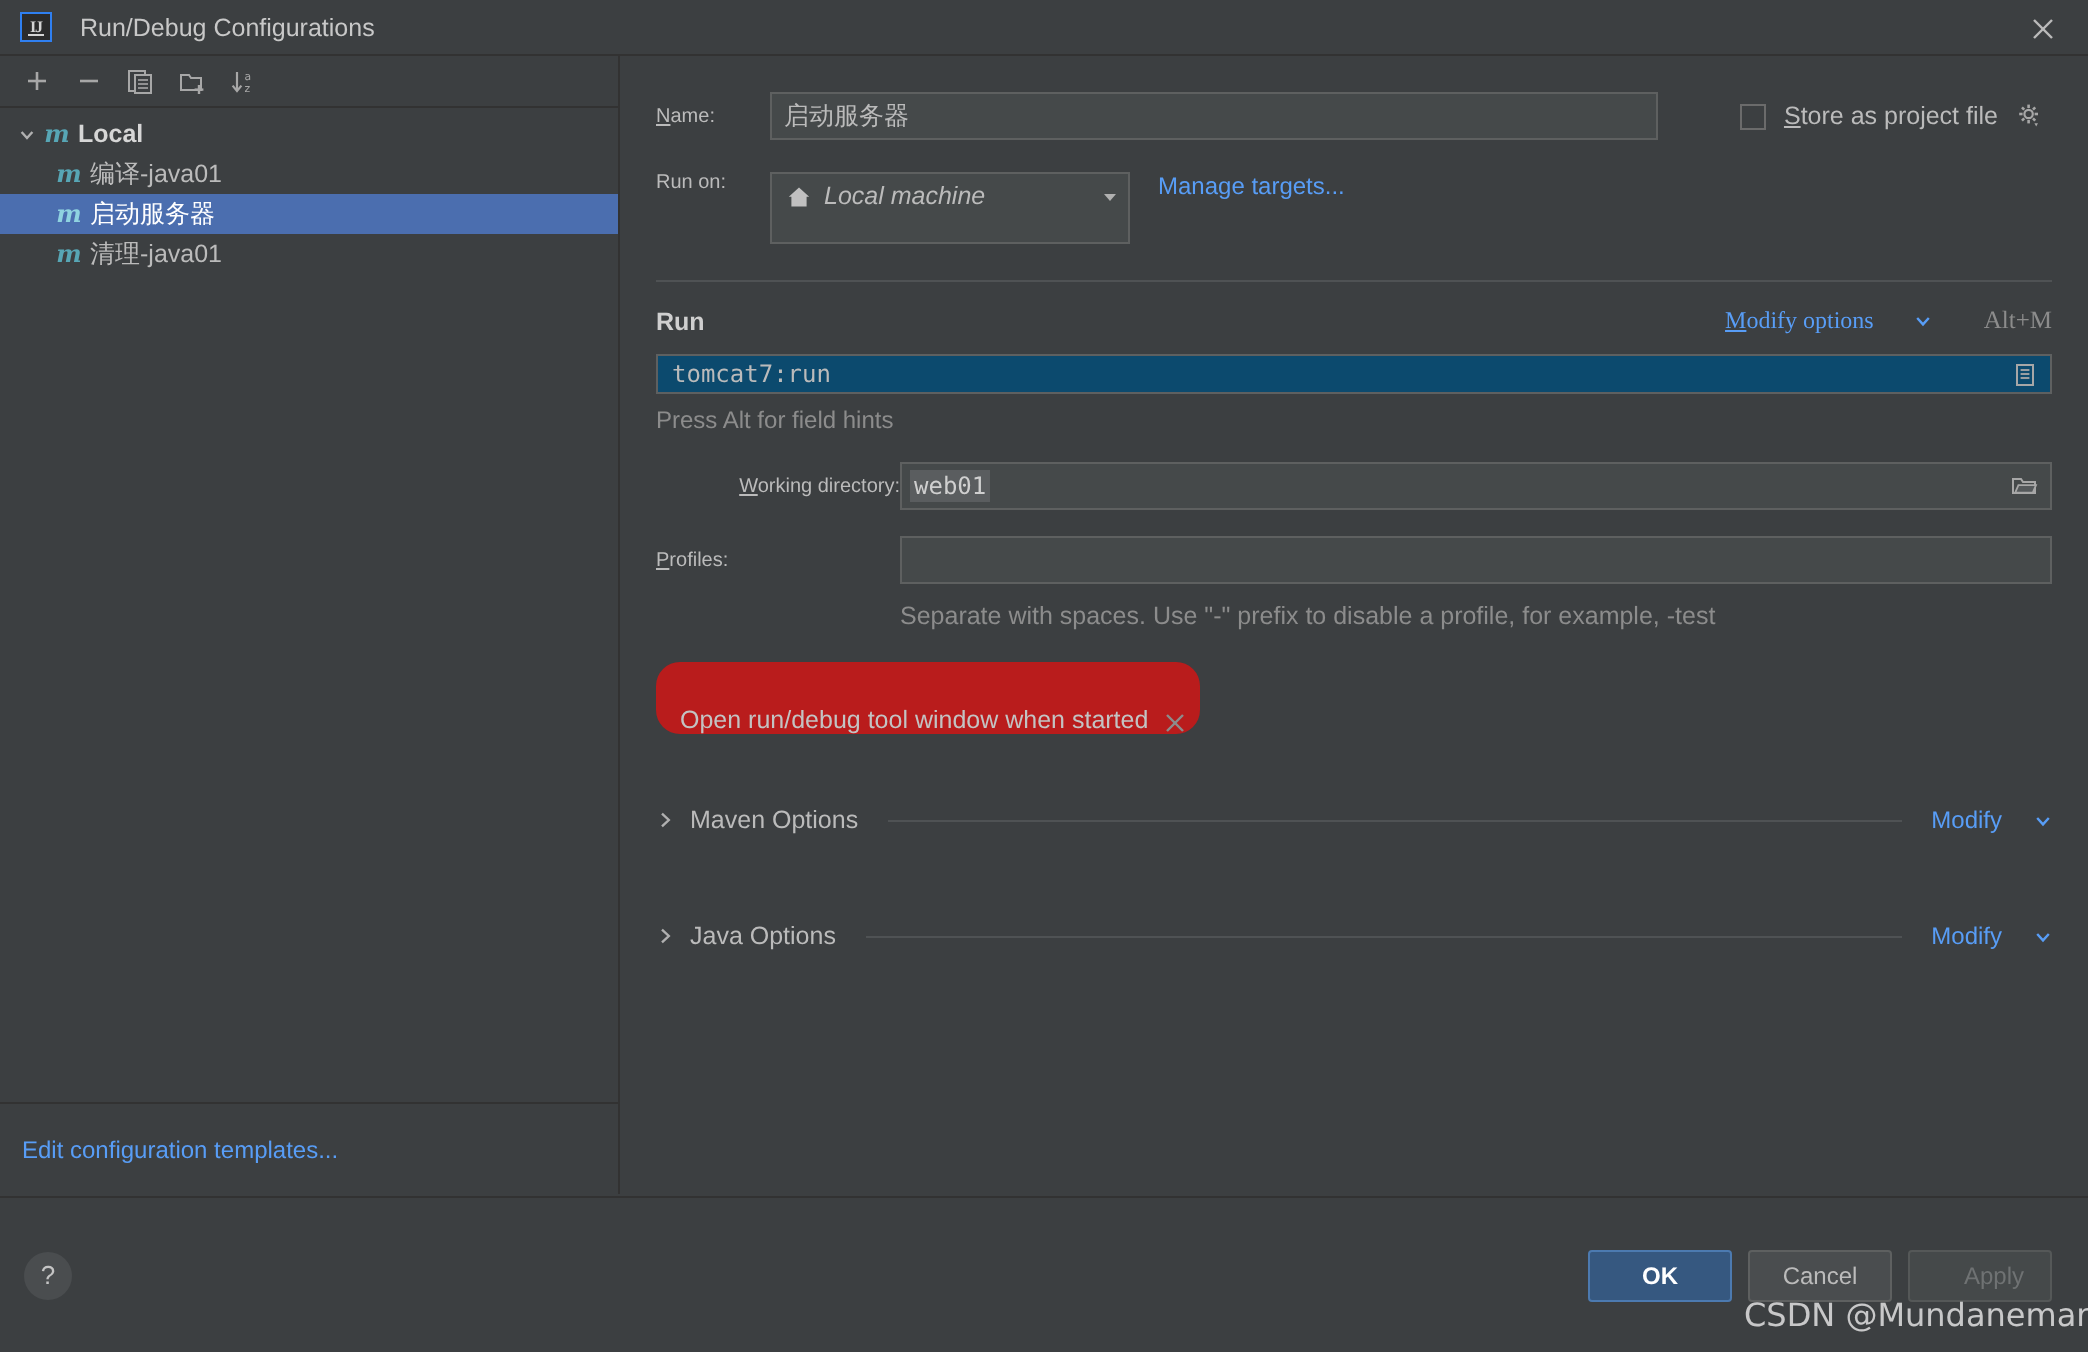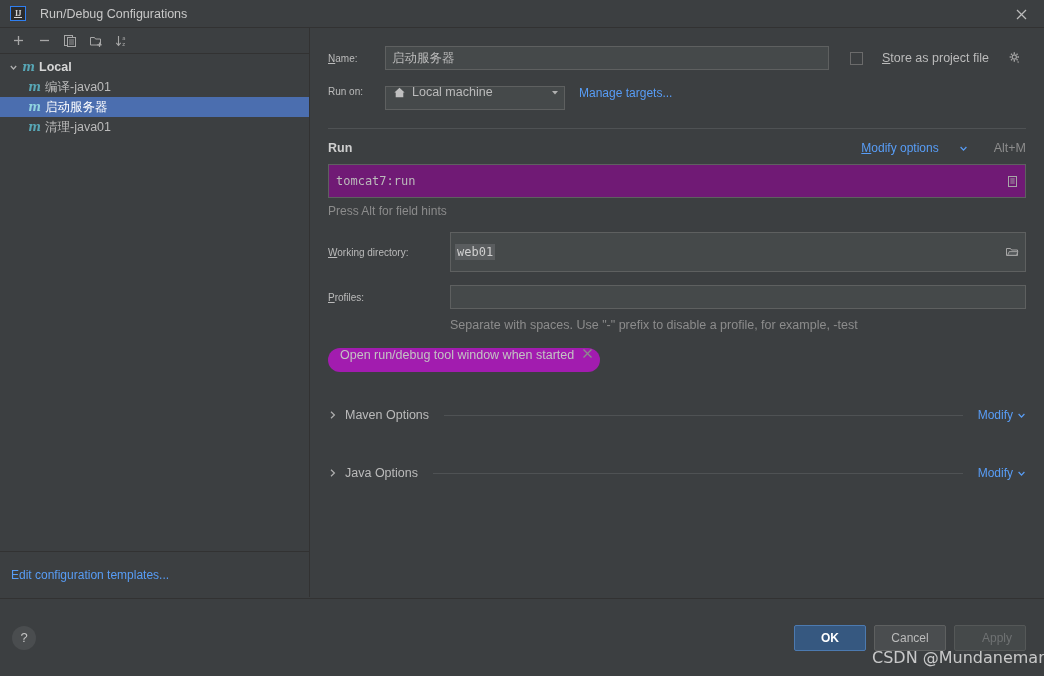--- a/index.html
+++ b/index.html
@@ -163,43 +163,44 @@
     align-items: center;
     outline: none;
     font-family: "Liberation Sans", "DejaVu Sans", sans-serif;
   }
   #name-field { width: 444px; }
 
   .store-box {
     margin-left: auto;
     display: flex;
     align-items: center;
-    gap: 19px;
+    gap: 9px;
     padding-right: 4px;
   }
   .checkbox {
     width: 13px; height: 13px;
     border: 1px solid #6b6b6b;
     background: #3c3f41;
     flex: 0 0 13px;
   }
   .store-label { font-size: 12.5px; color: #bbbbbb; }
   .gear { width: 14px; height: 14px; display:block; }
 
   
   .runon-row { margin-top: 16px; display: flex; align-items: flex-start; }
   .runon-label { width: 57px; flex: 0 0 57px; }
   .combo {
-    width: 180px; height: 24px;
+    width: 180px; height: 36px;
     background: #45494a;
     border: 1px solid #5e6060;
     display: flex;
     align-items: center;
     padding: 0 4px 12px 7px;
     cursor: default;
+    font-style: italic;
   }
   .combo-text { flex: 1; margin-left: 6px; font-size: 12.5px; color: #bbbbbb; }
   .manage-link { margin-left: 14px; }
 
   .hint {
     color: #8c8c8c;
     font-size: 12.5px;
     line-height: 17px;
     margin-top: 10px;
     margin-left: 57px;
@@ -220,29 +221,30 @@
   .run-title {
     font-weight: bold;
     color: #cfcfcf;
     font-size: 12.5px;
   }
   .run-header-right {
     margin-left: auto;
     display: flex;
     align-items: center;
     gap: 20px;
+    font-family: Liberation Serif, serif;
   }
   .chev-inline { width: 9px; height: 9px; display: block; }
   .shortcut { color: #8c8c8c; font-size: 12.5px; margin-left: 6px; }
 
   
   .cmd-wrap {
     margin-top: 9px;
-    height: 34px;
-    background: #701a75;
+    height: 20px;
+    background: #0c4a6e;
     border: 1px solid #5e6060;
     display: flex;
     align-items: center;
     padding: 0 3px 0 7px;
   }
   .cmd-text {
     flex: 1;
     font-family: "DejaVu Sans Mono", "Liberation Mono", monospace;
     font-size: 12px;
     color: #bbbbbb;
@@ -253,24 +255,24 @@
     cursor: default;
   }
   .alt-hint {
     color: #8c8c8c;
     font-size: 12px;
     margin-top: 6px;
   }
 
   
   .wd-row { margin-top: 14px; display: flex; align-items: center; }
-  .wd-label { width: 122px; flex: 0 0 122px; }
+  .wd-label { width: 122px; flex: 0 0 122px; text-align: right; }
   .wd-field {
     flex: 1;
-    height: 40px;
+    height: 24px;
     background: #45494a;
     border: 1px solid #5e6060;
     display: flex;
     align-items: center;
     padding: 0 3px 0 4px;
   }
   .wd-value {
     font-family: "DejaVu Sans Mono", "Liberation Mono", monospace;
     font-size: 12px;
     background: #5a5d5f;
@@ -292,23 +294,23 @@
     color: #8c8c8c;
     font-size: 12.5px;
     margin-top: 9px;
     margin-left: 122px;
   }
 
   
   .chip {
     margin-top: 16px;
     display: inline-flex;
-    align-items: flex-start;
-    height: 24px;
-    background: #a21caf;
+    align-items: flex-end;
+    height: 36px;
+    background: #b91c1c;
     border-radius: 12px;
     padding: 0 7px 0 12px;
     gap: 8px;
     cursor: default;
   }
   .chip-label { font-size: 12.5px; color: #c3c3c3; }
   .chip-x { width: 11px; height: 11px; display:block; }
 
   
   .collapse-row {
@@ -320,21 +322,21 @@
   .collapse-row.first { margin-top: 36px; }
   .collapse-row.second { margin-top: 44px; }
   .coll-arrow { width: 10px; height: 10px; display:block; flex:0 0 10px; }
   .coll-label { font-size: 12.5px; color: #bbbbbb; white-space: nowrap; }
   .coll-line {
     flex: 1;
     height: 1px;
     background: #4f5254;
     margin: 0 8px;
   }
-  .coll-modify { display: flex; align-items: center; gap: 4px; }
+  .coll-modify { display: flex; align-items: center; gap: 16px; }
 
   
   .bottombar {
     position: absolute;
     left: 0; right: 0; bottom: 0;
     height: 78px;
     border-top: 1px solid #323232;
     display: flex;
     align-items: center;
     padding: 0 18px 0 12px;

